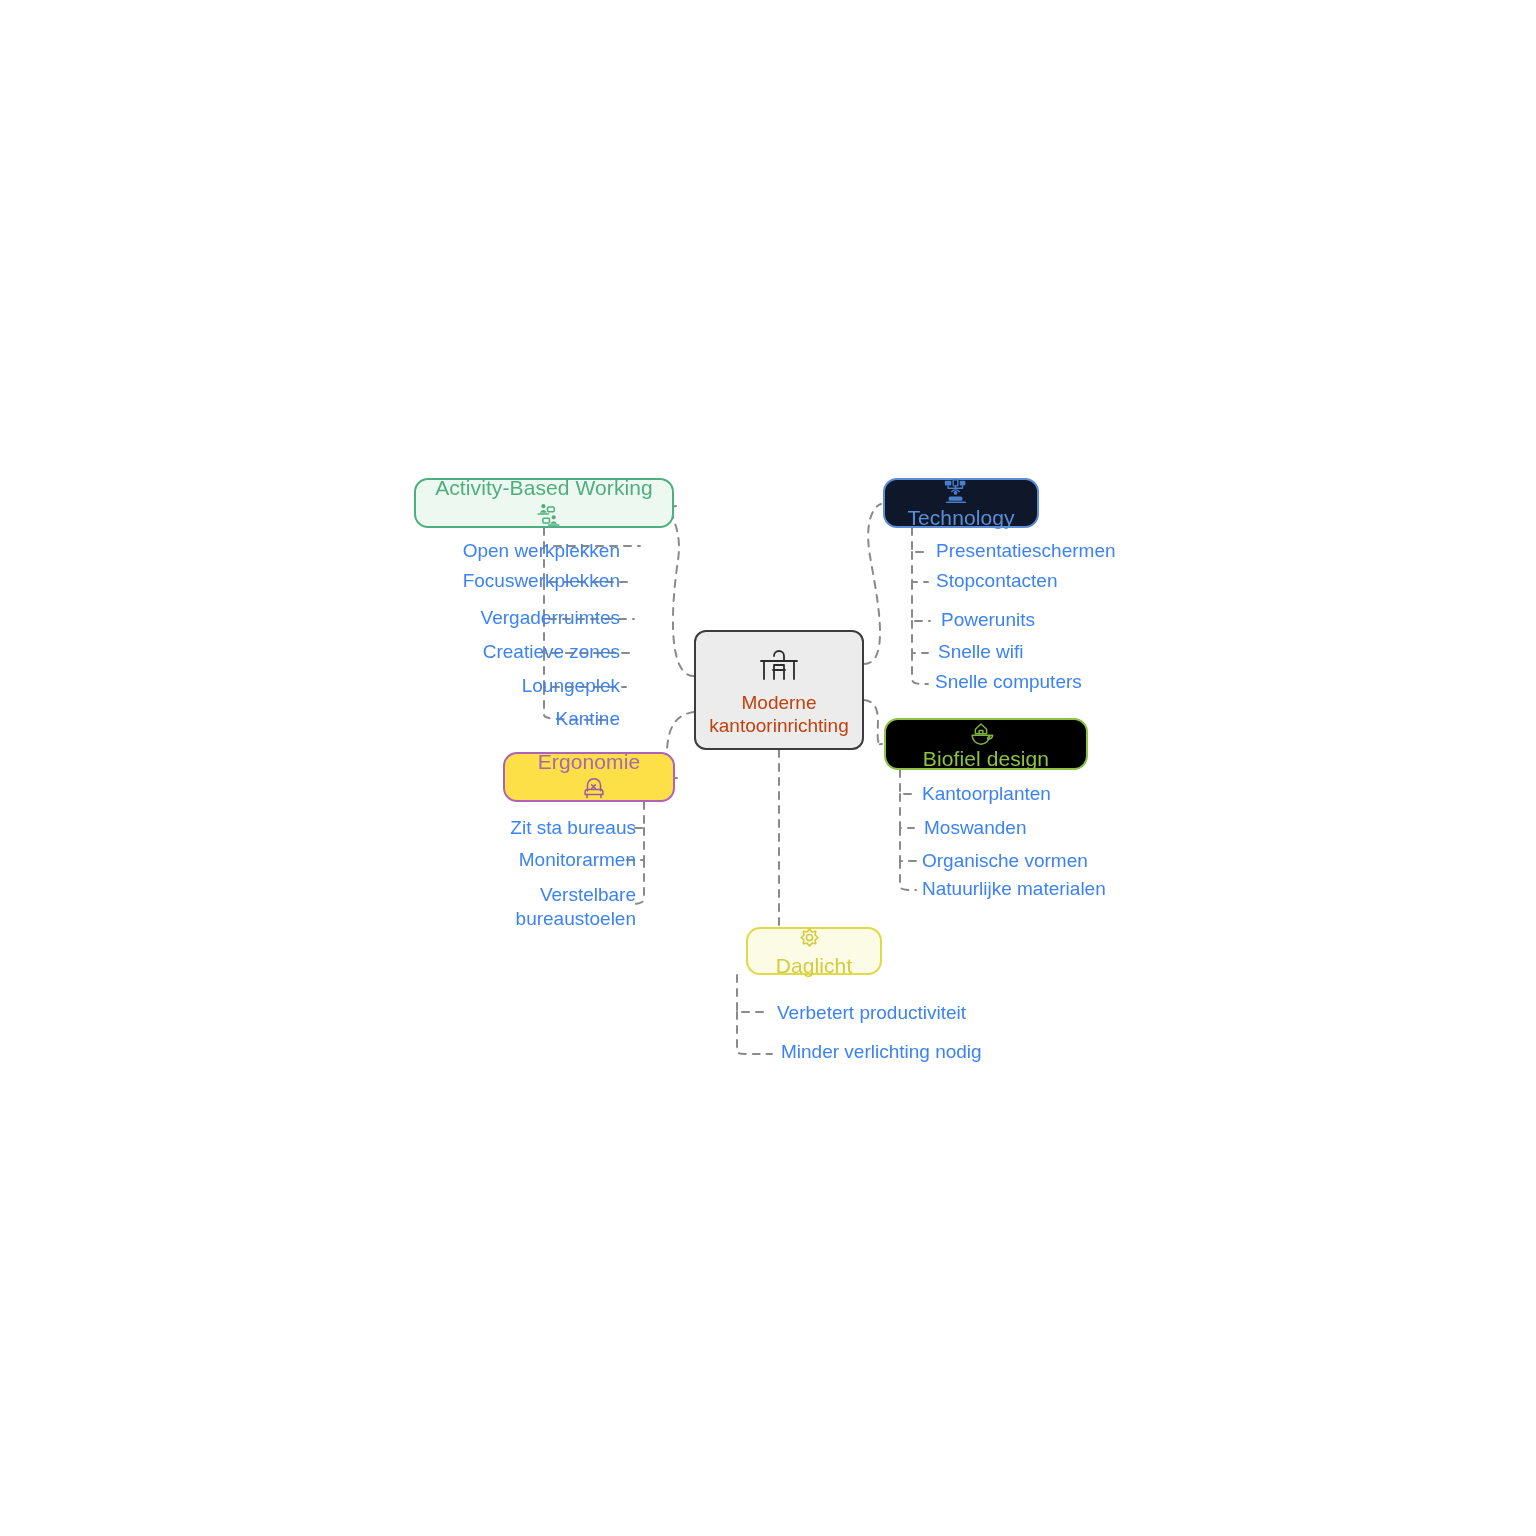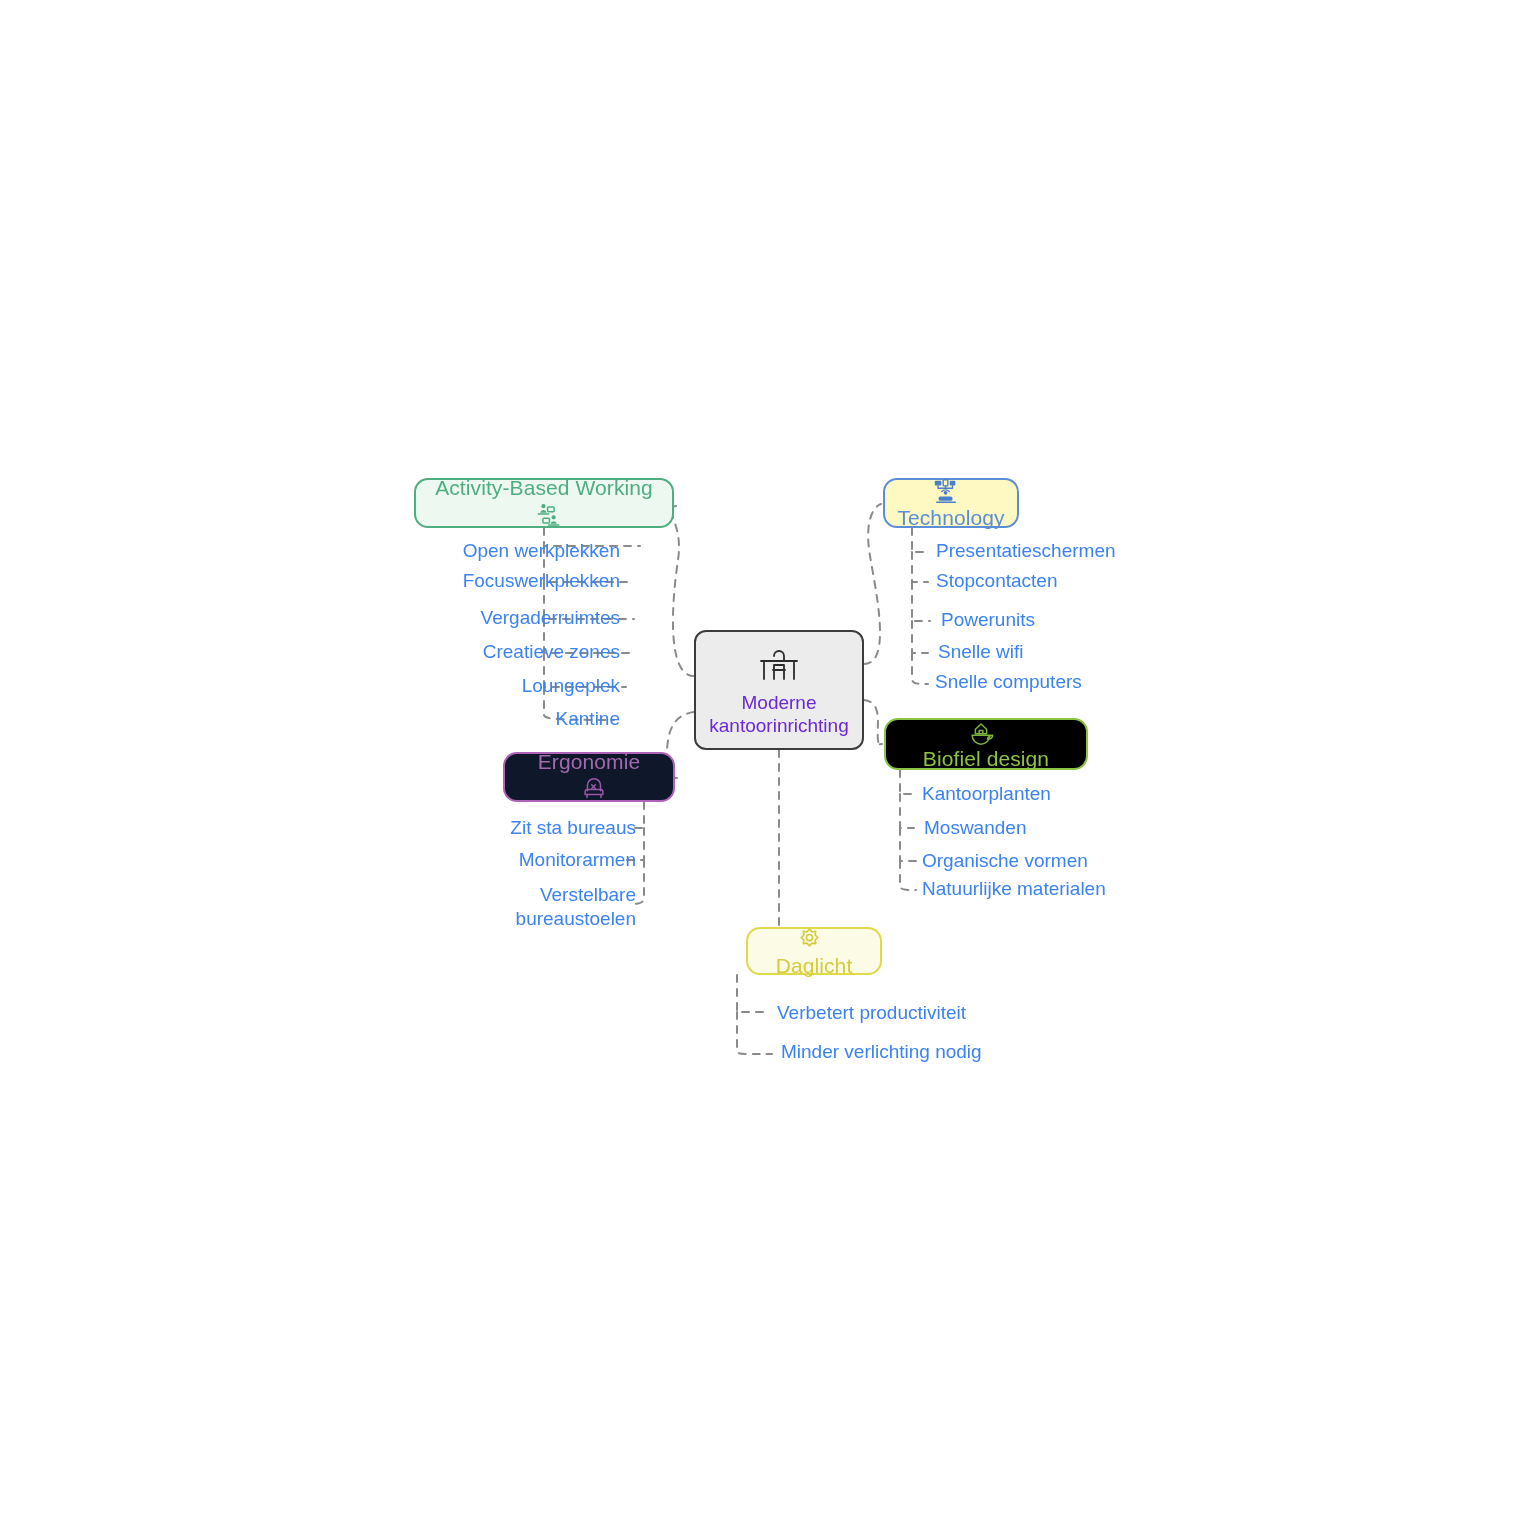--- a/index.html
+++ b/index.html
@@ -64,38 +64,38 @@
     height: 120px;
     background: #ececec;
     border: 2px solid #3c3c3c;
     border-radius: 12px;
     flex-direction: column;
     gap: 4px;
   }
   #central .centre-icon { width: 46px; height: 42px; margin-top: 2px; }
   #central .ctitle {
     font-size: 19px;
-    color: #6d28d9;
+    color: #c2410c;
     line-height: 1.22;
     text-align: center;
     white-space: normal;
   }
 
   
   .branch-abw   { left: 414px; top: 478px;  width: 260px; height: 50px;
                   background:#edf8f1; border-color:#4eae7f; }
   .branch-abw .label  { color:#4eae7f; }
-  .branch-tech  { left: 883px; top: 478px;  width: 136px; height: 50px;
-                  background:#fef9c3; border-color:#5b8ed6; }
+  .branch-tech  { left: 883px; top: 478px;  width: 156px; height: 50px;
+                  background:#0f172a; border-color:#5b8ed6; }
   .branch-tech .label { color:#5b8ed6; }
   .branch-bio   { left: 884px; top: 718px;  width: 204px; height: 52px;
                   background:#000000; border-color:#8cc343; }
   .branch-bio .label  { color:#8cc343; }
   .branch-erg   { left: 503px; top: 752px;  width: 172px; height: 50px;
-                  background:#0f172a; border-color:#b062b8; }
+                  background:#fde047; border-color:#b062b8; }
   .branch-erg .label  { color:#a26aad; }
   .branch-dag   { left: 711px; top: 927px;  width: 136px; height: 48px;
                   background:#fcfbe5; border-color:#e0d94a;margin-left:35px; }
   .branch-dag .label  { color:#d6cb3e; }
 
   .node .gap-l { margin-left: 10px; }
   .node .gap-r { margin-right: 10px; }
 
   
   .leaf {

